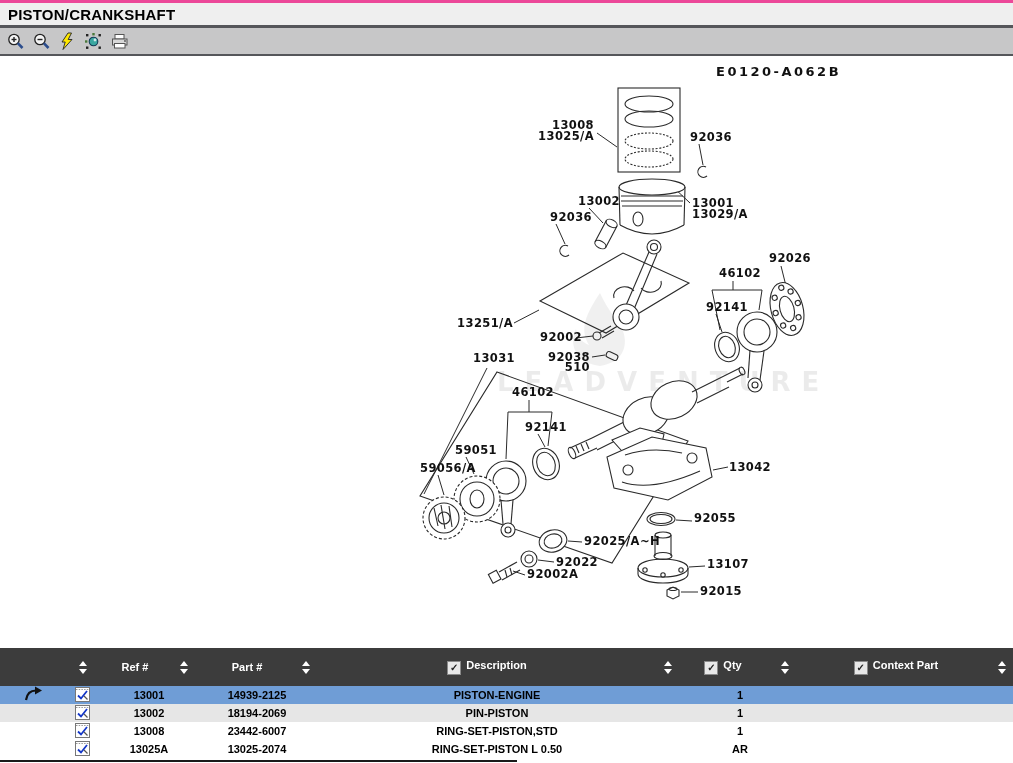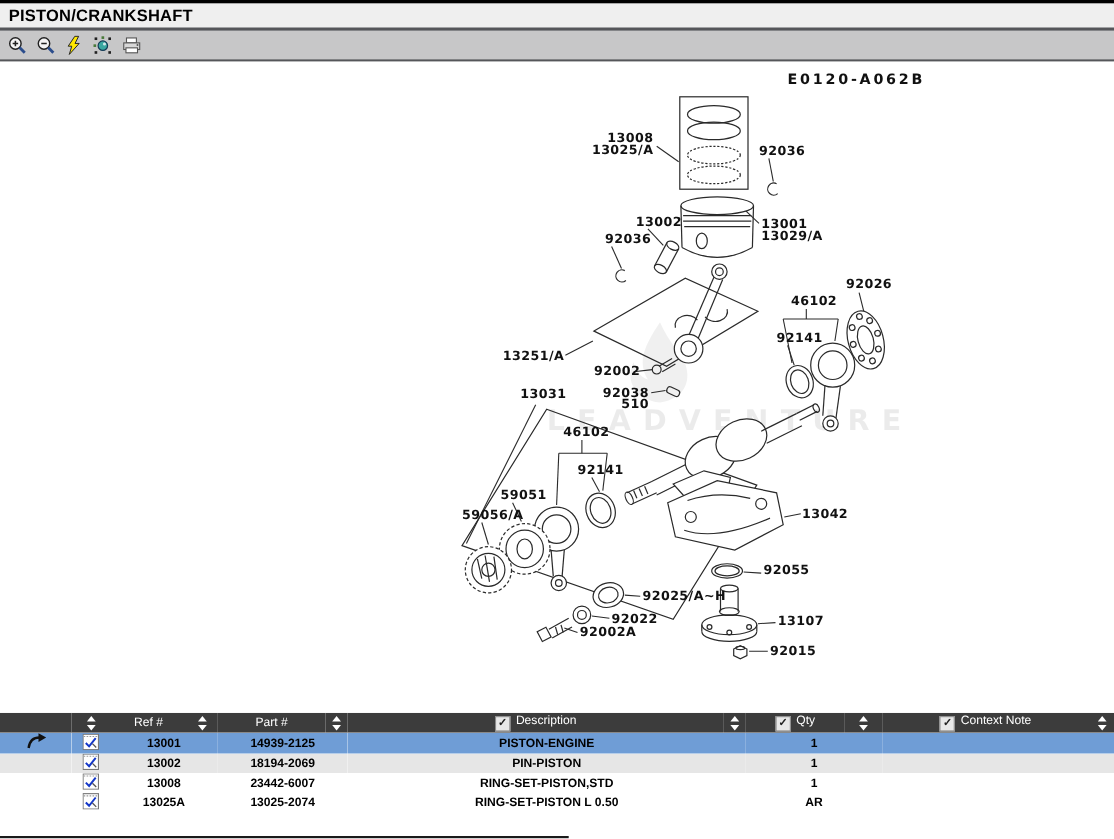--- a/index.html
+++ b/index.html
@@ -1,20 +1,20 @@
 <!DOCTYPE html>
 <html><head>
 <meta charset="utf-8">
 <style>
   html,body{margin:0;padding:0;background:#fff;}
   .app{position:relative;width:1013px;height:763px;overflow:hidden;
        font-family:"Liberation Sans",sans-serif;background:#fff;}
 
   
-  .titlebar{height:22px;background:#efefef;border-top:3px solid #000000;
+  .titlebar{height:22px;background:#efefef;border-top:3px solid #ec4899;
             border-bottom:3px solid #55565a;display:flex;align-items:center;}
   .titlebar .ttl{font-size:15px;font-weight:bold;color:#000;padding-left:8px;letter-spacing:.2px;}
 
   
   .toolbar{height:26px;background:#c7c7c8;border-bottom:2px solid #55565a;
            display:flex;align-items:center;padding-left:4px;gap:3px;}
   .tbtn{width:23px;height:22px;display:flex;align-items:center;justify-content:center;cursor:pointer;}
 
   
   .diagram{position:relative;height:592px;background:#fff;}
@@ -26,22 +26,22 @@
   .art{stroke:#2a2a2a;stroke-width:1.1;fill:none;}
   .artw{stroke:#2a2a2a;stroke-width:1.1;fill:#fff;}
   .lead{stroke:#2a2a2a;stroke-width:1;}
   text.wm{fill:#000;fill-opacity:.08;font-family:"DejaVu Sans",sans-serif;
           font-weight:bold;font-size:26px;letter-spacing:11px;}
   .wmflame{fill:#000;fill-opacity:.06;stroke:none;}
 
   
   table.parts{border-collapse:collapse;table-layout:fixed;width:1013px;
               font-size:11px;font-weight:bold;}
-  table.parts th{background:#3c3c3c;color:#fff;height:18px;font-size:11px;
-                 font-weight:normal;text-align:center;padding:0;white-space:nowrap;}
+  table.parts th{background:#3c3c3c;color:#fff;height:38px;font-size:11px;
+                 font-weight:bold;text-align:center;padding:0;white-space:nowrap;}
   table.parts td{height:18px;padding:0;text-align:center;color:#000;white-space:nowrap;overflow:hidden;}
   tr.row-sel td{background:#6f9dd6;}
   tr.row-alt td{background:#e6e6e6;}
   tr.row-plain td{background:#ffffff;}
   .sorticon{display:inline-flex;flex-direction:column;gap:3px;align-items:center;
             vertical-align:middle;cursor:pointer;}
   .sorticon .up{width:0;height:0;border-left:4px solid transparent;
                 border-right:4px solid transparent;border-bottom:5px solid #fff;}
   .sorticon .down{width:0;height:0;border-left:4px solid transparent;
                   border-right:4px solid transparent;border-top:5px solid #fff;}
@@ -351,21 +351,21 @@
         <th><span class="hcb"></span><span>Description</span></th>
         <th><span class="sorticon">
               <i class="up"></i>
               <i class="down"></i>
             </span></th>
         <th><span class="hcb"></span><span>Qty</span></th>
         <th><span class="sorticon">
               <i class="up"></i>
               <i class="down"></i>
             </span></th>
-        <th><span class="hcb"></span><span>Context Note</span></th>
+        <th><span class="hcb"></span><span>Context Part</span></th>
         <th><span class="sorticon">
               <i class="up"></i>
               <i class="down"></i>
             </span></th>
       </tr>
     </thead>
     <tbody>
       <tr class="row-sel">
         <td>
           <svg width="20" height="16" viewBox="0 0 20 16">

